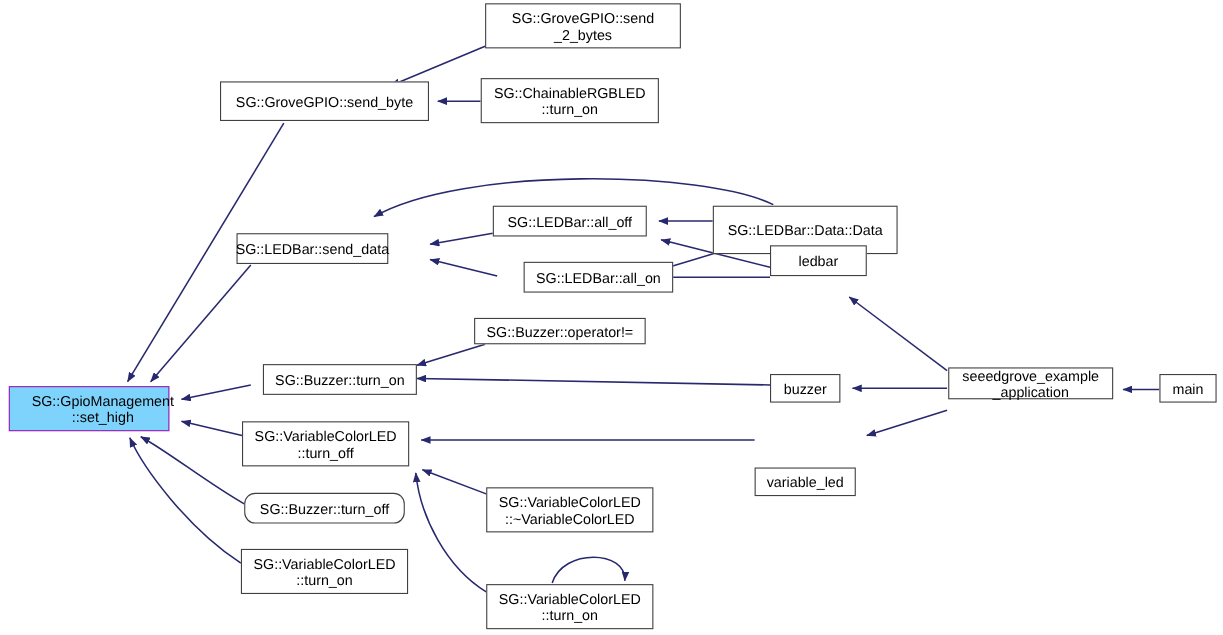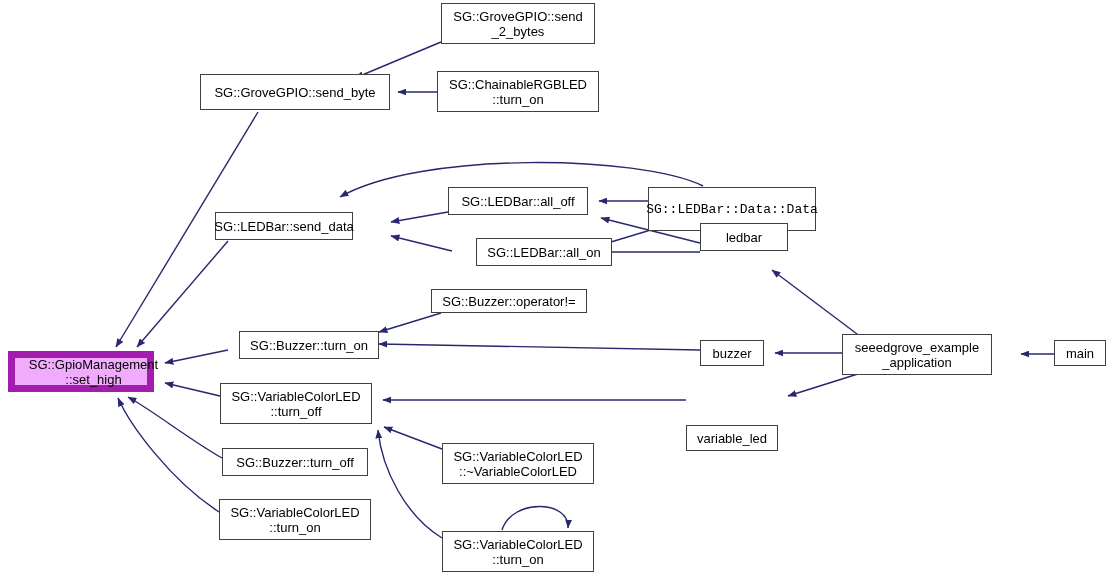--- a/index.html
+++ b/index.html
@@ -33,22 +33,22 @@
     justify-content: center;
     text-align: center;
     color: #000000;
     font-size: 13px;
     line-height: 15px;
     letter-spacing: 0px;
     white-space: pre-line;
     z-index: 5;
   }
   .node.highlight {
-    background: #f0abfc;
-    border: 7px solid #a21caf;
+    background: #7dd3fc;
+    border: 1px solid #a21caf;
     padding-left: 25px;
   }
   .node-label {
     display: block;
     padding: 0 4px;
     white-space: pre-line;
   }
 </style>
 </head>
 <body>
@@ -118,21 +118,21 @@
 
   <div class="node highlight" style="left:8px; top:351px; width:146px; height:41px;">
     <span class="node-label">SG::GpioManagement
 ::set_high</span>
   </div>
 
   <div class="node" style="left:200px; top:74px; width:190px; height:36px;">
     <span class="node-label">SG::GroveGPIO::send_byte</span>
   </div>
 
-  <div class="node" style="left:441px; top:3px; width:154px; height:41px;">
+  <div class="node" style="left:441px; top:3px; width:178px; height:41px;">
     <span class="node-label">SG::GroveGPIO::send
 _2_bytes</span>
   </div>
 
   <div class="node" style="left:437px; top:71px; width:162px; height:41px;">
     <span class="node-label">SG::ChainableRGBLED
 ::turn_on</span>
   </div>
 
   <div class="node" style="left:215px; top:212px; width:138px; height:28px;">
@@ -140,41 +140,41 @@
   </div>
 
   <div class="node" style="left:448px; top:187px; width:140px; height:28px;">
     <span class="node-label">SG::LEDBar::all_off</span>
   </div>
 
   <div class="node" style="left:476px; top:238px; width:136px; height:28px;">
     <span class="node-label">SG::LEDBar::all_on</span>
   </div>
 
-  <div class="node" style="left:648px; top:187px; width:168px; height:44px;font-family:Liberation Mono, monospace;">
+  <div class="node" style="left:648px; top:187px; width:168px; height:44px;">
     <span class="node-label">SG::LEDBar::Data::Data</span>
   </div>
 
   <div class="node" style="left:700px; top:223px; width:88px; height:28px;align-items:center;">
     <span class="node-label">ledbar</span>
   </div>
 
   <div class="node" style="left:431px; top:289px; width:156px; height:24px;">
     <span class="node-label">SG::Buzzer::operator!=</span>
   </div>
 
   <div class="node" style="left:228px; top:331px; width:140px; height:28px;margin-left:11px;">
     <span class="node-label">SG::Buzzer::turn_on</span>
   </div>
 
   <div class="node" style="left:700px; top:340px; width:64px; height:26px;text-align:center;">
     <span class="node-label">buzzer</span>
   </div>
 
-  <div class="node" style="left:842px; top:334px; width:150px; height:41px;">
+  <div class="node" style="left:862px; top:334px; width:150px; height:29px;">
     <span class="node-label">seeedgrove_example
 _application</span>
   </div>
 
   <div class="node" style="left:1054px; top:340px; width:52px; height:26px;">
     <span class="node-label">main</span>
   </div>
 
   <div class="node" style="left:220px; top:383px; width:152px; height:41px;">
     <span class="node-label">SG::VariableColorLED
@@ -183,21 +183,21 @@
 
   <div class="node" style="left:686px; top:390px; width:92px; height:26px;margin-top:35px;">
     <span class="node-label">variable_led</span>
   </div>
 
   <div class="node" style="left:442px; top:443px; width:152px; height:41px;">
     <span class="node-label">SG::VariableColorLED
 ::~VariableColorLED</span>
   </div>
 
-  <div class="node" style="left:222px; top:448px; width:146px; height:28px;">
+  <div class="node" style="left:222px; top:448px; width:146px; height:28px;border-radius:10px;">
     <span class="node-label">SG::Buzzer::turn_off</span>
   </div>
 
   <div class="node" style="left:219px; top:499px; width:152px; height:41px;">
     <span class="node-label">SG::VariableColorLED
 ::turn_on</span>
   </div>
 
   <div class="node" style="left:442px; top:531px; width:152px; height:41px;">
     <span class="node-label">SG::VariableColorLED

